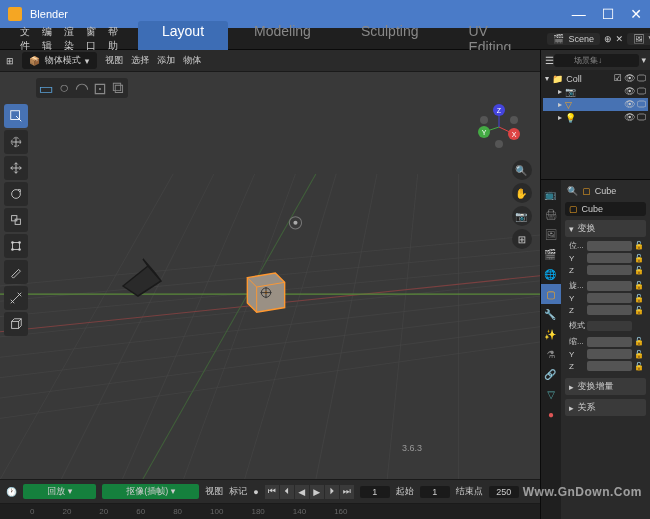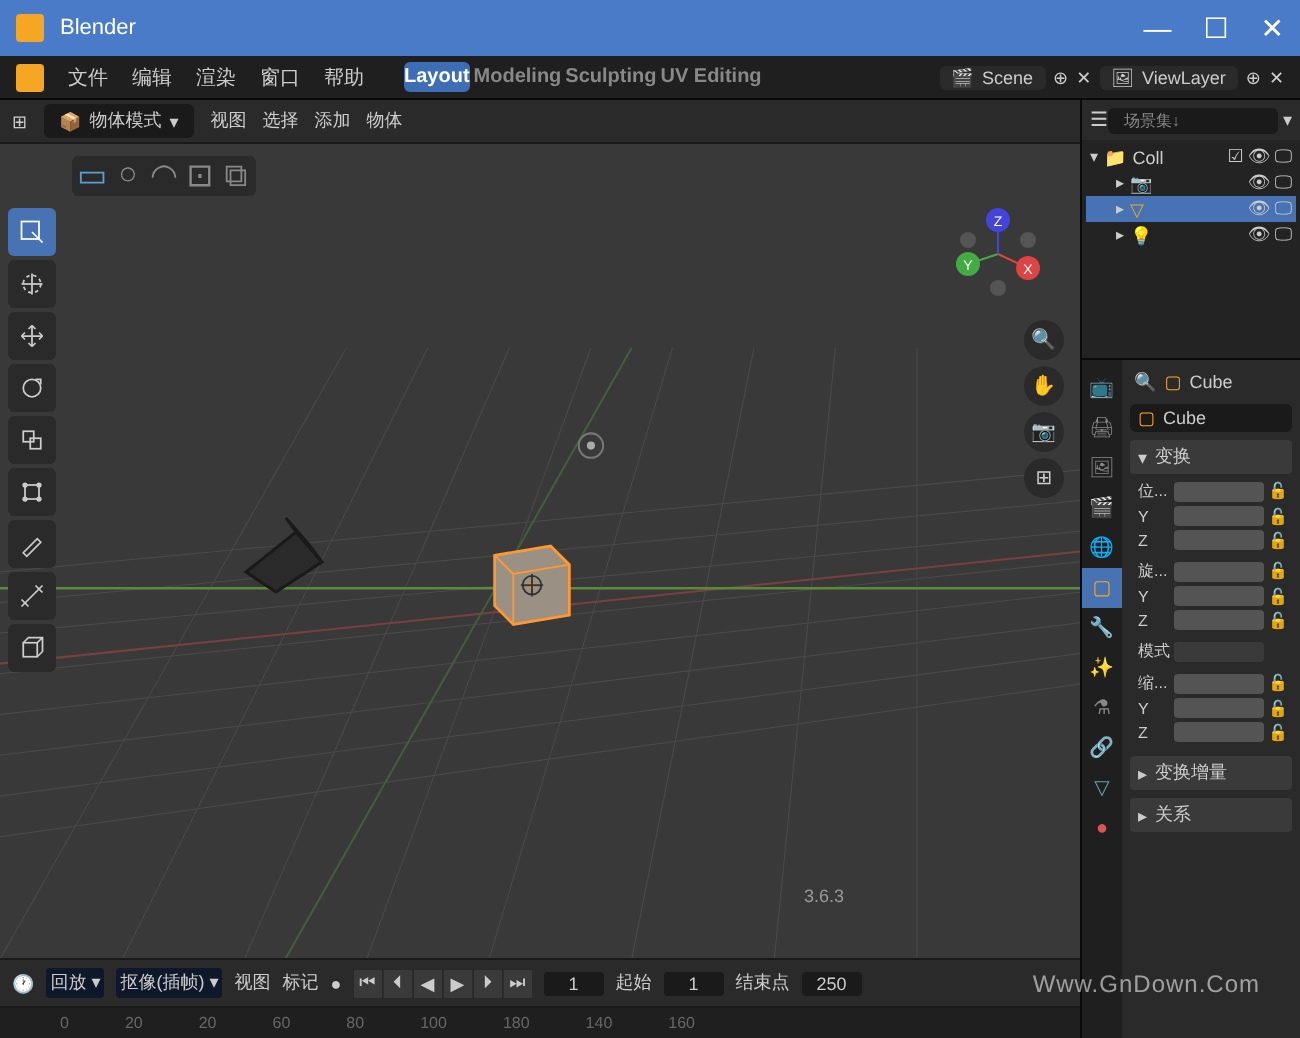--- a/index.html
+++ b/index.html
@@ -7,21 +7,21 @@
 
 .titlebar { height: 28px; background: #4a7bc8; display: flex; align-items: center; padding: 0 8px; color: white; font-size: 11px; }
 .titlebar-icon { width: 14px; height: 14px; background: #f5a623; border-radius: 2px; margin-right: 8px; }
 .titlebar-title { flex: 1; }
 .titlebar-controls { display: flex; gap: 16px; font-size: 14px; }
 
 .menubar { height: 22px; background: #1f1f1f; display: flex; align-items: center; padding: 0 8px; font-size: 10px; color: #ccc; gap: 12px; border-bottom: 1px solid #0a0a0a; }
 .menubar-logo { width: 14px; height: 14px; background: #f5a623; border-radius: 2px; }
 .menu-item { cursor: pointer; }
 .tabs { display: flex; gap: 2px; margin-left: 8px; }
-.tab { padding: 2px 0; color: #888; cursor: pointer; font-size: 10px; font-weight: bold; }
+.tab { padding: 2px 24px; color: #888; cursor: pointer; font-size: 14px; }
 .tab.active { background: #3d6db5; color: #fff; border-radius: 3px; }
 .scene-info { display: flex; align-items: center; gap: 4px; margin-left: auto; }
 .scene-btn { background: #2a2a2a; padding: 1px 6px; border-radius: 3px; font-size: 9px; display: flex; align-items: center; gap: 4px; }
 
 .main-area { display: flex; height: calc(100% - 50px); }
 .viewport-area { flex: 1; display: flex; flex-direction: column; position: relative; }
 
 .viewport-header { height: 22px; background: #2a2a2a; display: flex; align-items: center; padding: 0 6px; font-size: 9px; color: #ccc; gap: 8px; border-bottom: 1px solid #1a1a1a; }
 .vh-dropdown { background: #1a1a1a; padding: 2px 8px; border-radius: 3px; display: flex; align-items: center; gap: 4px; }
 .vh-right { margin-left: auto; display: flex; gap: 4px; align-items: center; }
@@ -42,49 +42,49 @@
 .gizmo { position: absolute; top: 30px; right: 16px; width: 50px; height: 50px; }
 .view-controls { position: absolute; top: 88px; right: 8px; display: flex; flex-direction: column; gap: 3px; }
 .view-ctrl-btn { width: 20px; height: 20px; background: #2a2a2a; border-radius: 10px; display: flex; align-items: center; justify-content: center; color: #ccc; font-size: 10px; }
 
 .grid-3d { position: absolute; inset: 0; }
 
 .cube { position: absolute; left: 44%; top: 46%; width: 56px; height: 56px; }
 .camera-shape { position: absolute; left: 21%; top: 44%; }
 
 .timeline { height: 24px; background: #2a2a2a; display: flex; align-items: center; padding: 0 6px; font-size: 9px; color: #ccc; gap: 6px; border-top: 1px solid #1a1a1a; }
-.tl-btn { background: #0f172a; padding: 1px 2px; border-radius: 2px; text-align: right; }
+.tl-btn { background: #15803d; padding: 1px 24px; border-radius: 2px; text-align: right; }
 .tl-field { background: #1a1a1a; padding: 1px 6px; border-radius: 2px; min-width: 30px; text-align: center; }
 .tl-play { display: flex; gap: 1px; }
 .tl-play-btn { width: 14px; height: 14px; background: #3a3a3a; display: flex; align-items: center; justify-content: center; }
 
 .right-panel { width: 110px; background: #2a2a2a; display: flex; flex-direction: column; border-left: 1px solid #0a0a0a; }
 .outliner { height: 130px; background: #232323; border-bottom: 1px solid #0a0a0a; font-size: 9px; color: #ccc; }
 .outliner-header { height: 20px; display: flex; align-items: center; padding: 0 4px; background: #2a2a2a; }
-.outliner-search { flex: 1; background: #1a1a1a; border-radius: 3px; padding: 1px 8px; font-size: 8px; color: #888; }
+.outliner-search { flex: 1; background: #1a1a1a; border-radius: 3px; padding: 1px 20px; font-size: 8px; color: #888; }
 .outliner-tree { padding: 2px; }
 .tree-row { display: flex; align-items: center; padding: 1px 2px; gap: 3px; }
 .tree-row.selected { background: #4772b3; }
 .tree-indent { width: 10px; }
 .tree-icons-right { margin-left: auto; display: flex; gap: 2px; }
 
 .properties { flex: 1; background: #2a2a2a; display: flex; }
 .prop-tabs { width: 20px; background: #1f1f1f; display: flex; flex-direction: column; padding-top: 4px; }
 .prop-tab { width: 20px; height: 20px; display: flex; align-items: center; justify-content: center; cursor: pointer; }
 .prop-tab.active { background: #4772b3; }
 .prop-content { flex: 1; padding: 4px; font-size: 9px; color: #ccc; overflow: hidden; }
 .prop-header { display: flex; align-items: center; gap: 4px; padding: 2px; }
 .prop-section { margin-top: 4px; }
 .prop-section-header { background: #3a3a3a; padding: 2px 4px; border-radius: 2px; display: flex; align-items: center; gap: 4px; }
 .prop-row { display: flex; align-items: center; gap: 2px; padding: 1px 0; }
 .prop-label { width: 16px; font-size: 8px; }
 .prop-field { flex: 1; background: #545454; height: 10px; border-radius: 2px; }
 .prop-lock { width: 8px; font-size: 8px; }
 
-.watermark { position: absolute; bottom: 20px; right: 20px; color: rgba(255,255,255,0.55); font-size: 12px; font-weight: normal; pointer-events: none; letter-spacing: 0.5px; }
+.watermark { position: absolute; bottom: 20px; right: 8px; color: rgba(255,255,255,0.55); font-size: 12px; font-weight: bold; pointer-events: none; letter-spacing: 0.5px; }
 .version-badge { position: absolute; bottom: 26px; right: 118px; color: #999; font-size: 9px; }
 </style>
 </head>
 <body>
 
 <div class="titlebar">
   <div class="titlebar-icon"></div>
   <div class="titlebar-title">Blender</div>
   <div class="titlebar-controls">
     <span>—</span>

